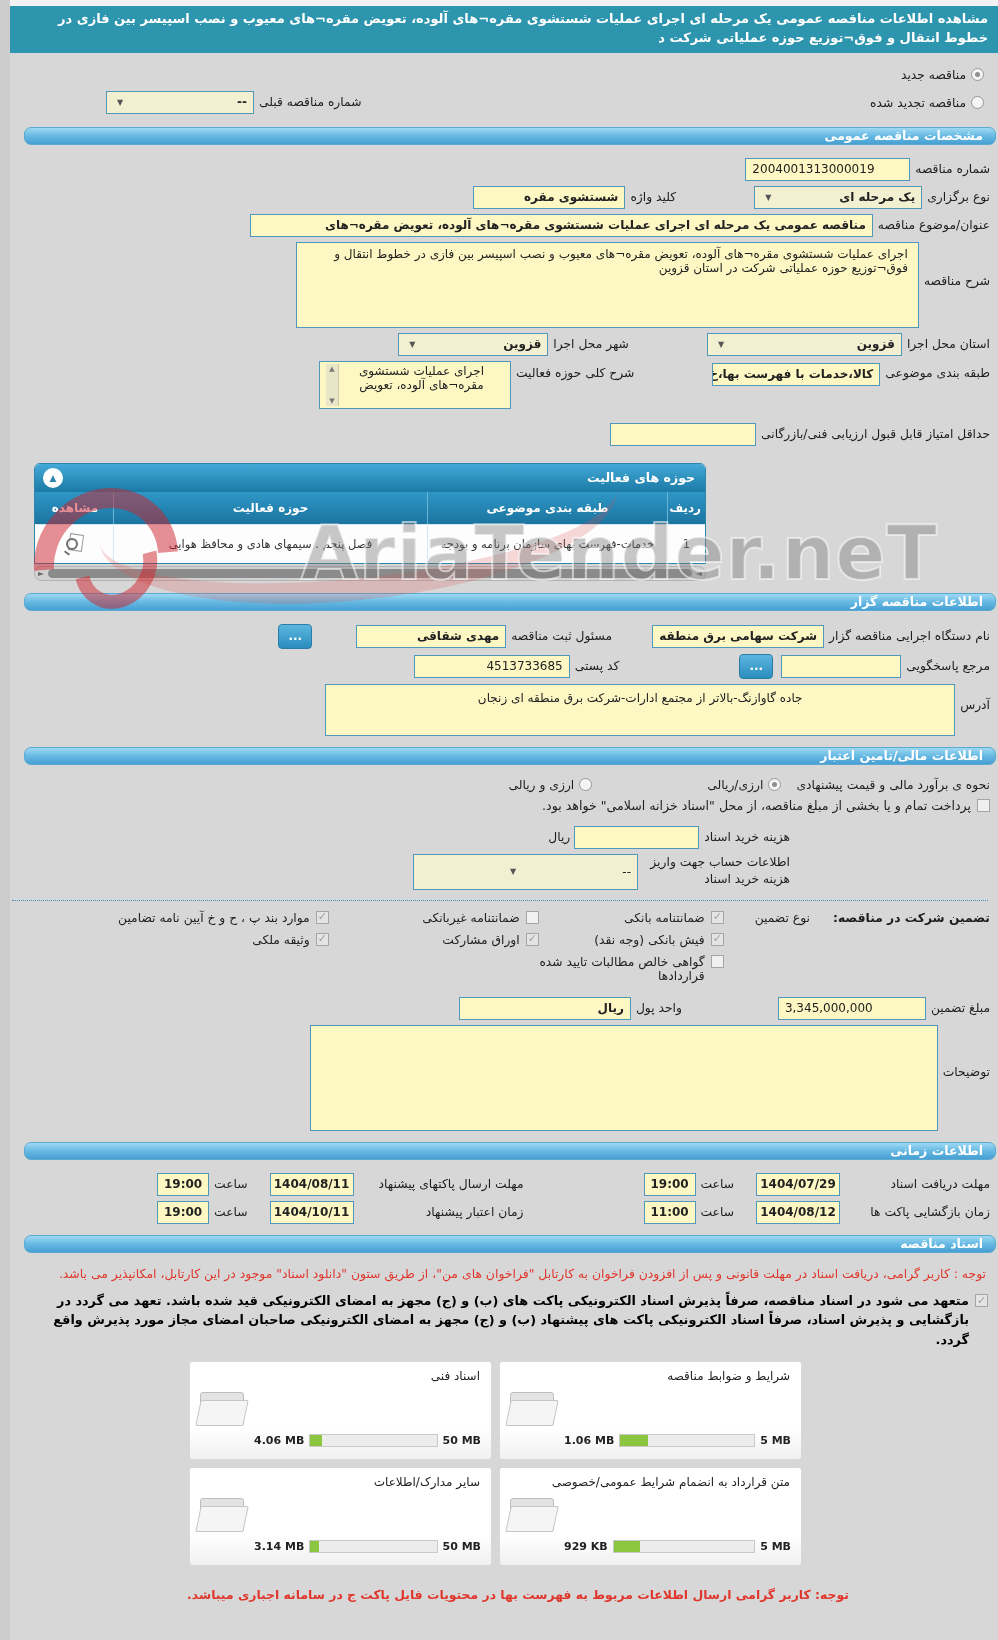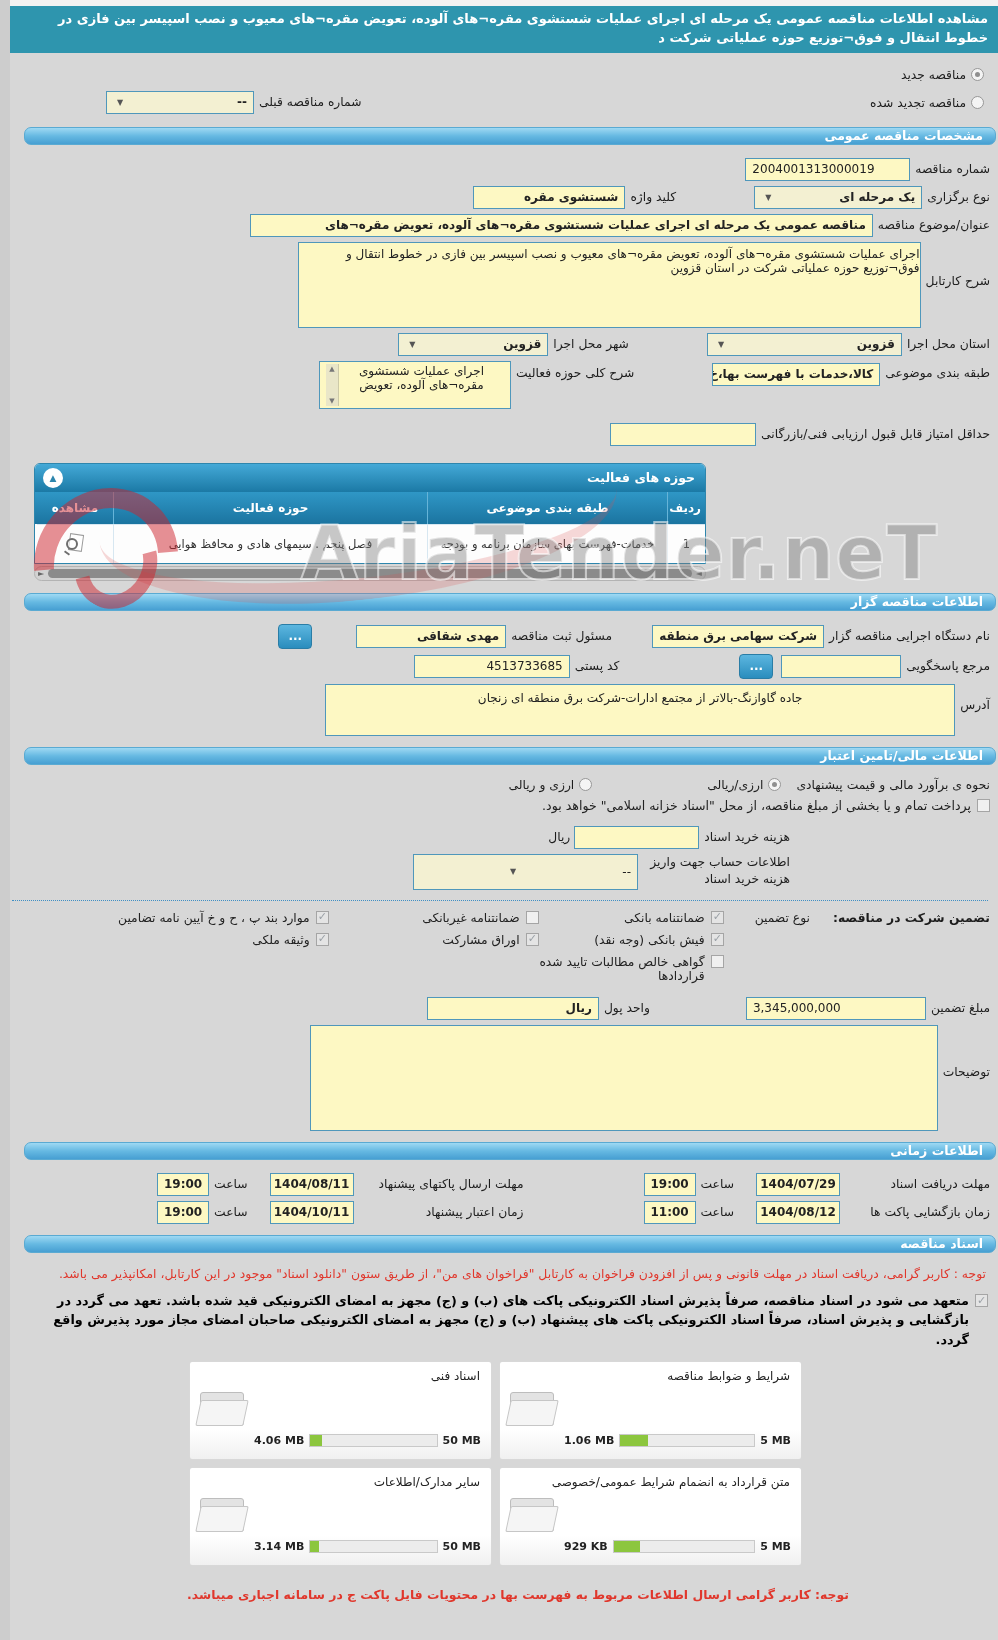--- a/index.html
+++ b/index.html
@@ -35,21 +35,21 @@
   .lbl { font-size:12.3px; color:#1d1d1d; padding-left:5px; white-space:nowrap; }
   .inp {
     background:#fdf8c3; border:1px solid #4f97bb; height:23px;
     display:flex; align-items:center; padding:0 6px; overflow:hidden; white-space:nowrap;
   }
   .sel { background:#f3f0d2; justify-content:space-between; }
   .arr { color:#555; font-size:8px; padding:0 22px 0 4px; }
   .sel .val { font-weight:bold; }
   .bold { font-weight:bold; }
   .ltr { direction:ltr; }
-  .tarea { background:#fdf8c3; border:1px solid #4f97bb; padding:4px 0; overflow:hidden; }
+  .tarea { background:#fdf8c3; border:1px solid #4f97bb; padding:4px 10px; overflow:hidden; }
   .mini-scroll { display:flex; flex-direction:column; justify-content:space-between; align-items:center; width:13px; background:#e9e6c8; border-right:1px solid #cdcaa8; font-size:7px; color:#777; padding:1px 0; }
   
   .panel { width:672px; margin:10px 292px 0 0; border:1px solid #2e86ad; border-radius:6px 6px 0 0; background:#fff; }
   .panel-h {
     height:28px; background:linear-gradient(180deg,#44a9d7 0%,#1b79a5 100%);
     border-radius:5px 5px 0 0; color:#fff; font-weight:bold; font-size:12.5px;
     display:flex; align-items:center; padding:0 10px; position:relative;
   }
   .collapse { position:absolute; left:8px; top:4px; width:20px; height:20px; border-radius:50%; background:#fff; color:#2e86ad; font-size:9px; display:flex; align-items:center; justify-content:center; }
   .thead { display:flex; background:linear-gradient(180deg,#2f97c6 0%,#1b74a0 100%); color:#fff; font-weight:bold; font-size:12px; }
@@ -134,21 +134,21 @@
     <span class="pair pair2">
       <span class="lbl">کلید واژه</span>
       <span class="inp bold" style="width:152px">شستشوی مقره</span>
     </span>
   </div>
   <div class="frow">
     <span class="lbl">عنوان/موضوع مناقصه</span>
     <span class="inp bold" style="width:623px">مناقصه عمومی یک مرحله ای اجرای عملیات شستشوی مقره¬های آلوده، تعویض مقره¬های</span>
   </div>
   <div class="frow" style="align-items:flex-start">
-    <span class="lbl" style="margin-top:32px">شرح کارتابل</span>
+    <span class="lbl" style="margin-top:32px">شرح مناقصه</span>
     <span class="tarea" style="width:623px;height:86px;text-align:right">اجرای عملیات شستشوی مقره¬های آلوده، تعویض مقره¬های معیوب و نصب اسپیسر بین فازی در خطوط انتقال و فوق¬توزیع حوزه عملیاتی شرکت در استان قزوین</span>
   </div>
   <div class="frow">
     <span class="lbl">استان محل اجرا</span>
     <span class="inp sel" style="width:195px">
       <span class="val">قزوین</span>
       <span class="arr">▼</span>
     </span>
     <span class="pair pair2">
       <span class="lbl">شهر محل اجرا</span>
@@ -296,21 +296,21 @@
         </span>
       <span class="gcell">
           <span class="chk"></span>
           <span>گواهی خالص مطالبات تایید شده قراردادها</span>
         </span>
     </div>
   </div>
 
   <div class="frow" style="margin-top:14px">
     <span class="lbl">مبلغ تضمین</span>
-    <span class="inp ltr" style="width:180px">3,345,000,000</span>
+    <span class="inp ltr" style="width:148px">3,345,000,000</span>
     <span class="pair" style="margin-right:96px">
       <span class="lbl">واحد پول</span>
       <span class="inp bold" style="width:172px">ریال</span>
     </span>
   </div>
   <div class="frow" style="align-items:flex-start">
     <span class="lbl" style="margin-top:40px">توضیحات</span>
     <span class="tarea" style="width:628px;height:106px"></span>
   </div>
 </div>

